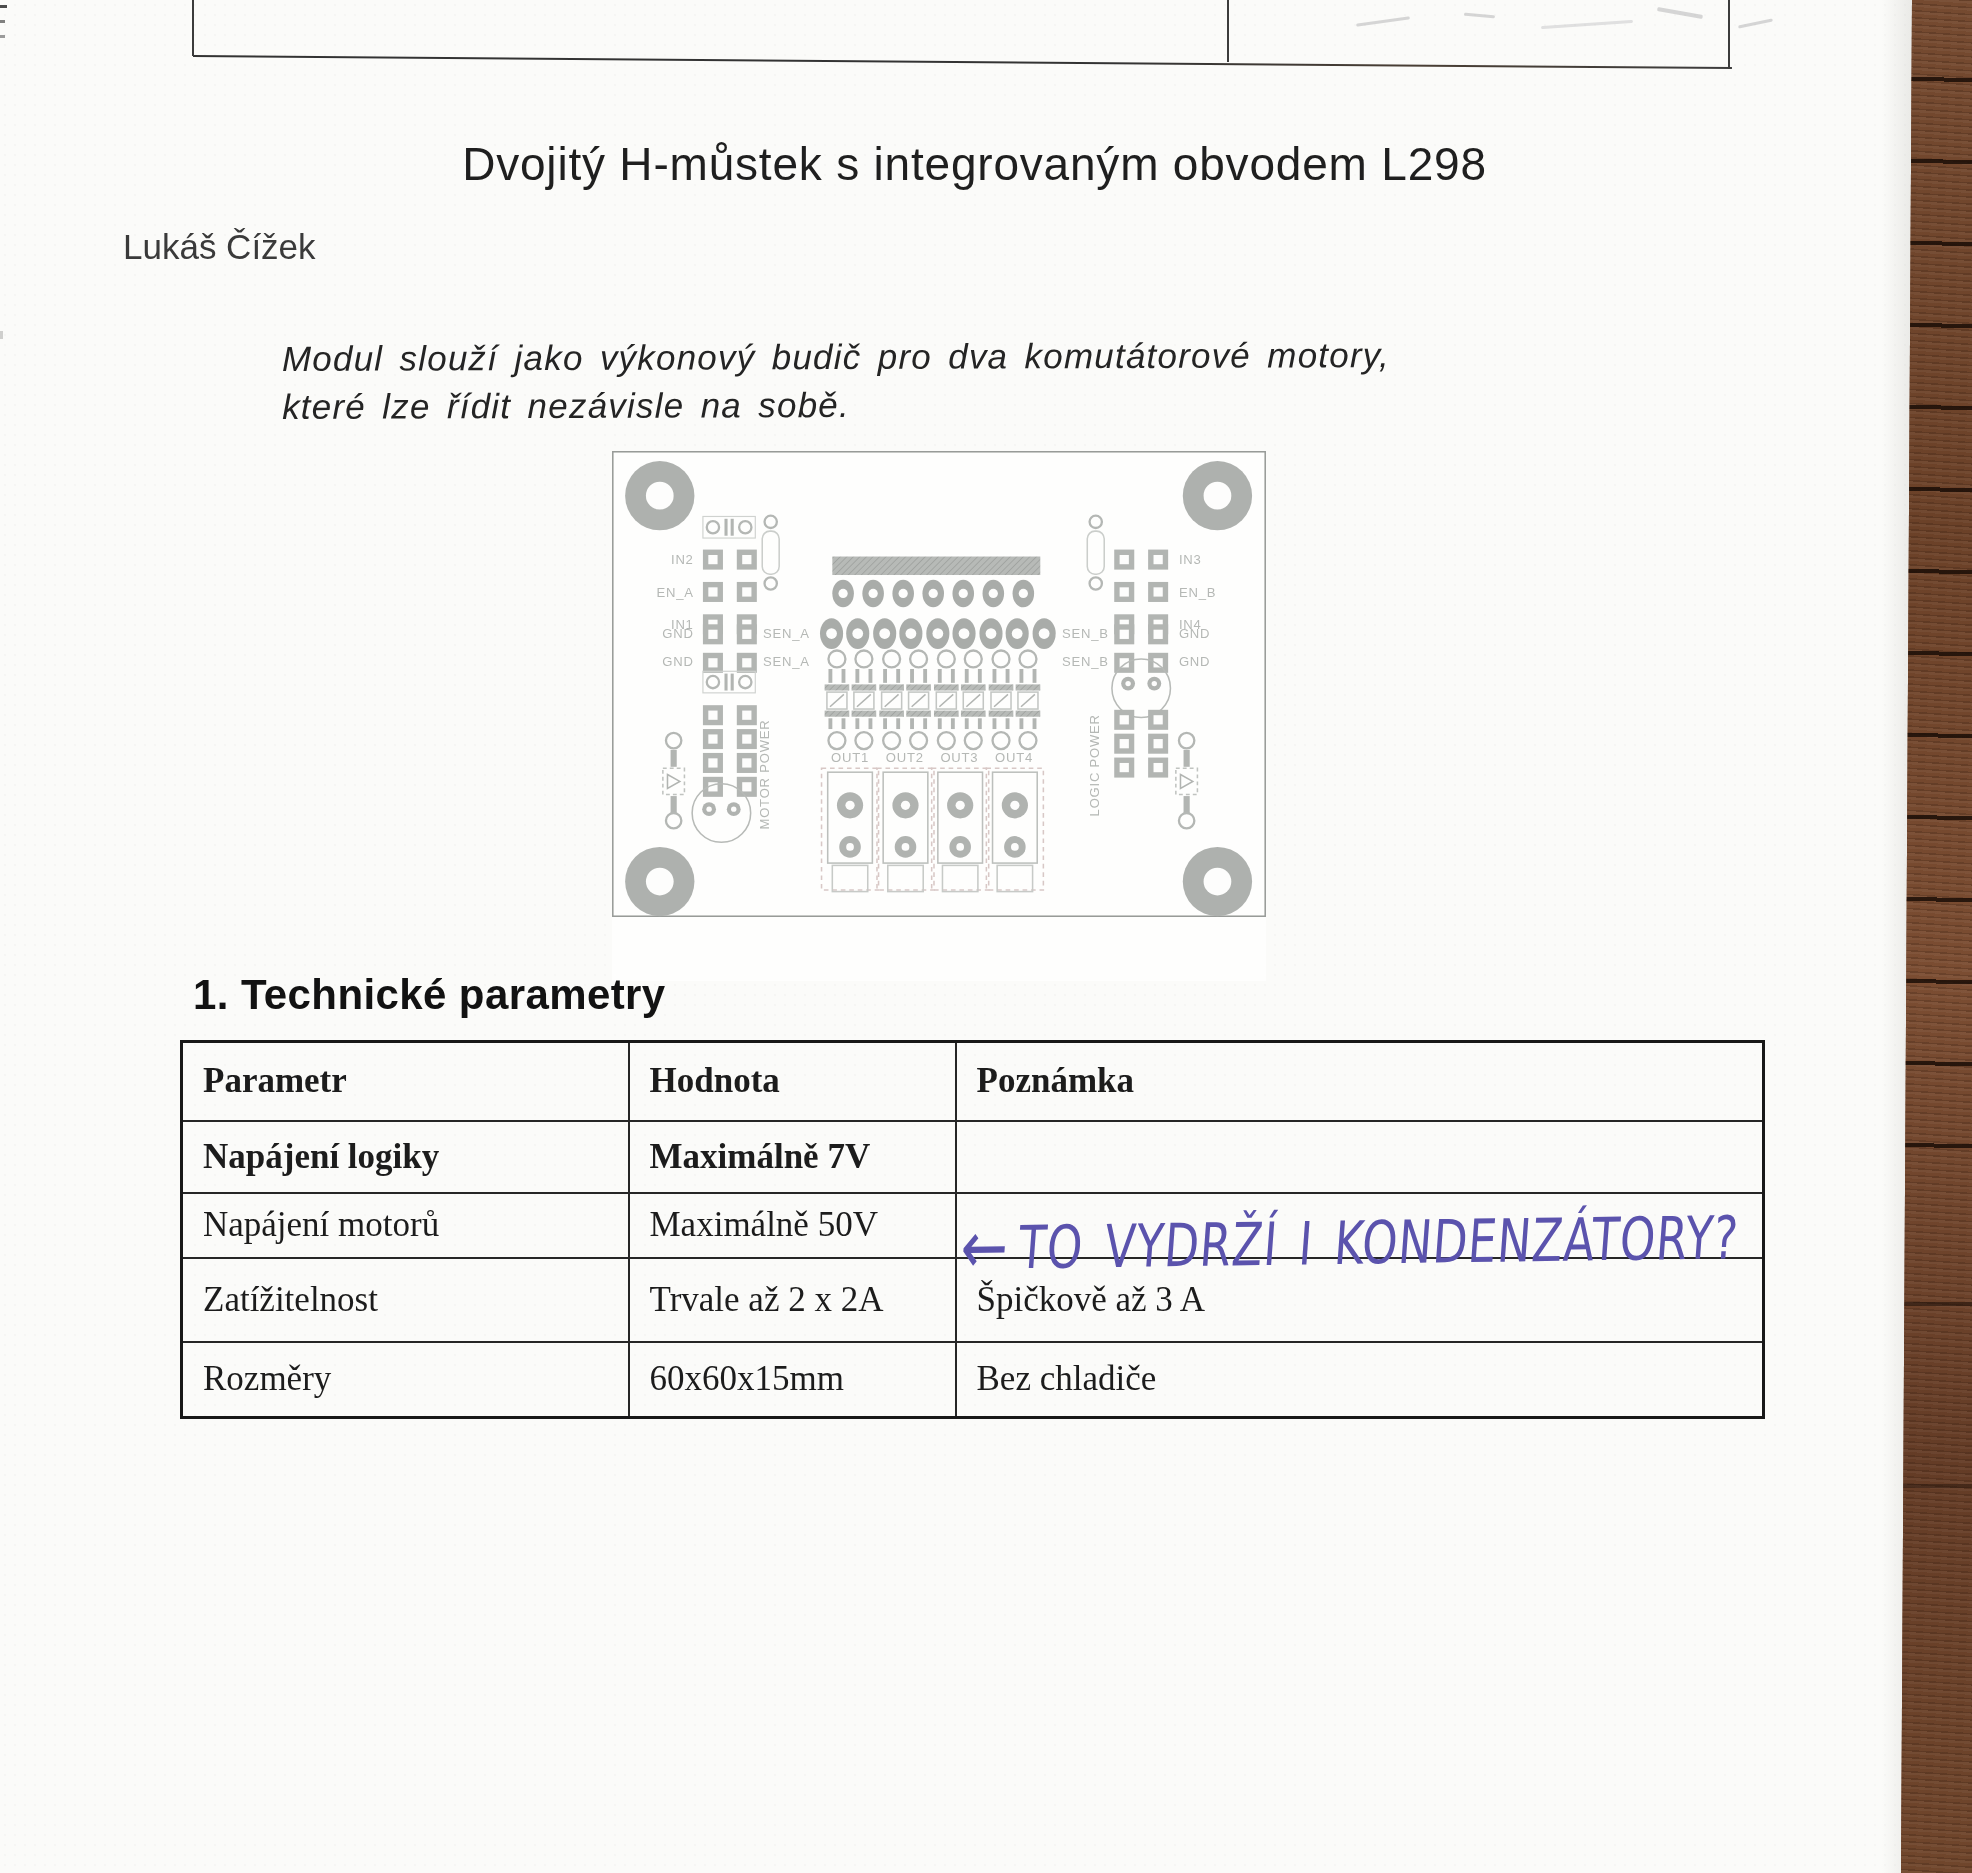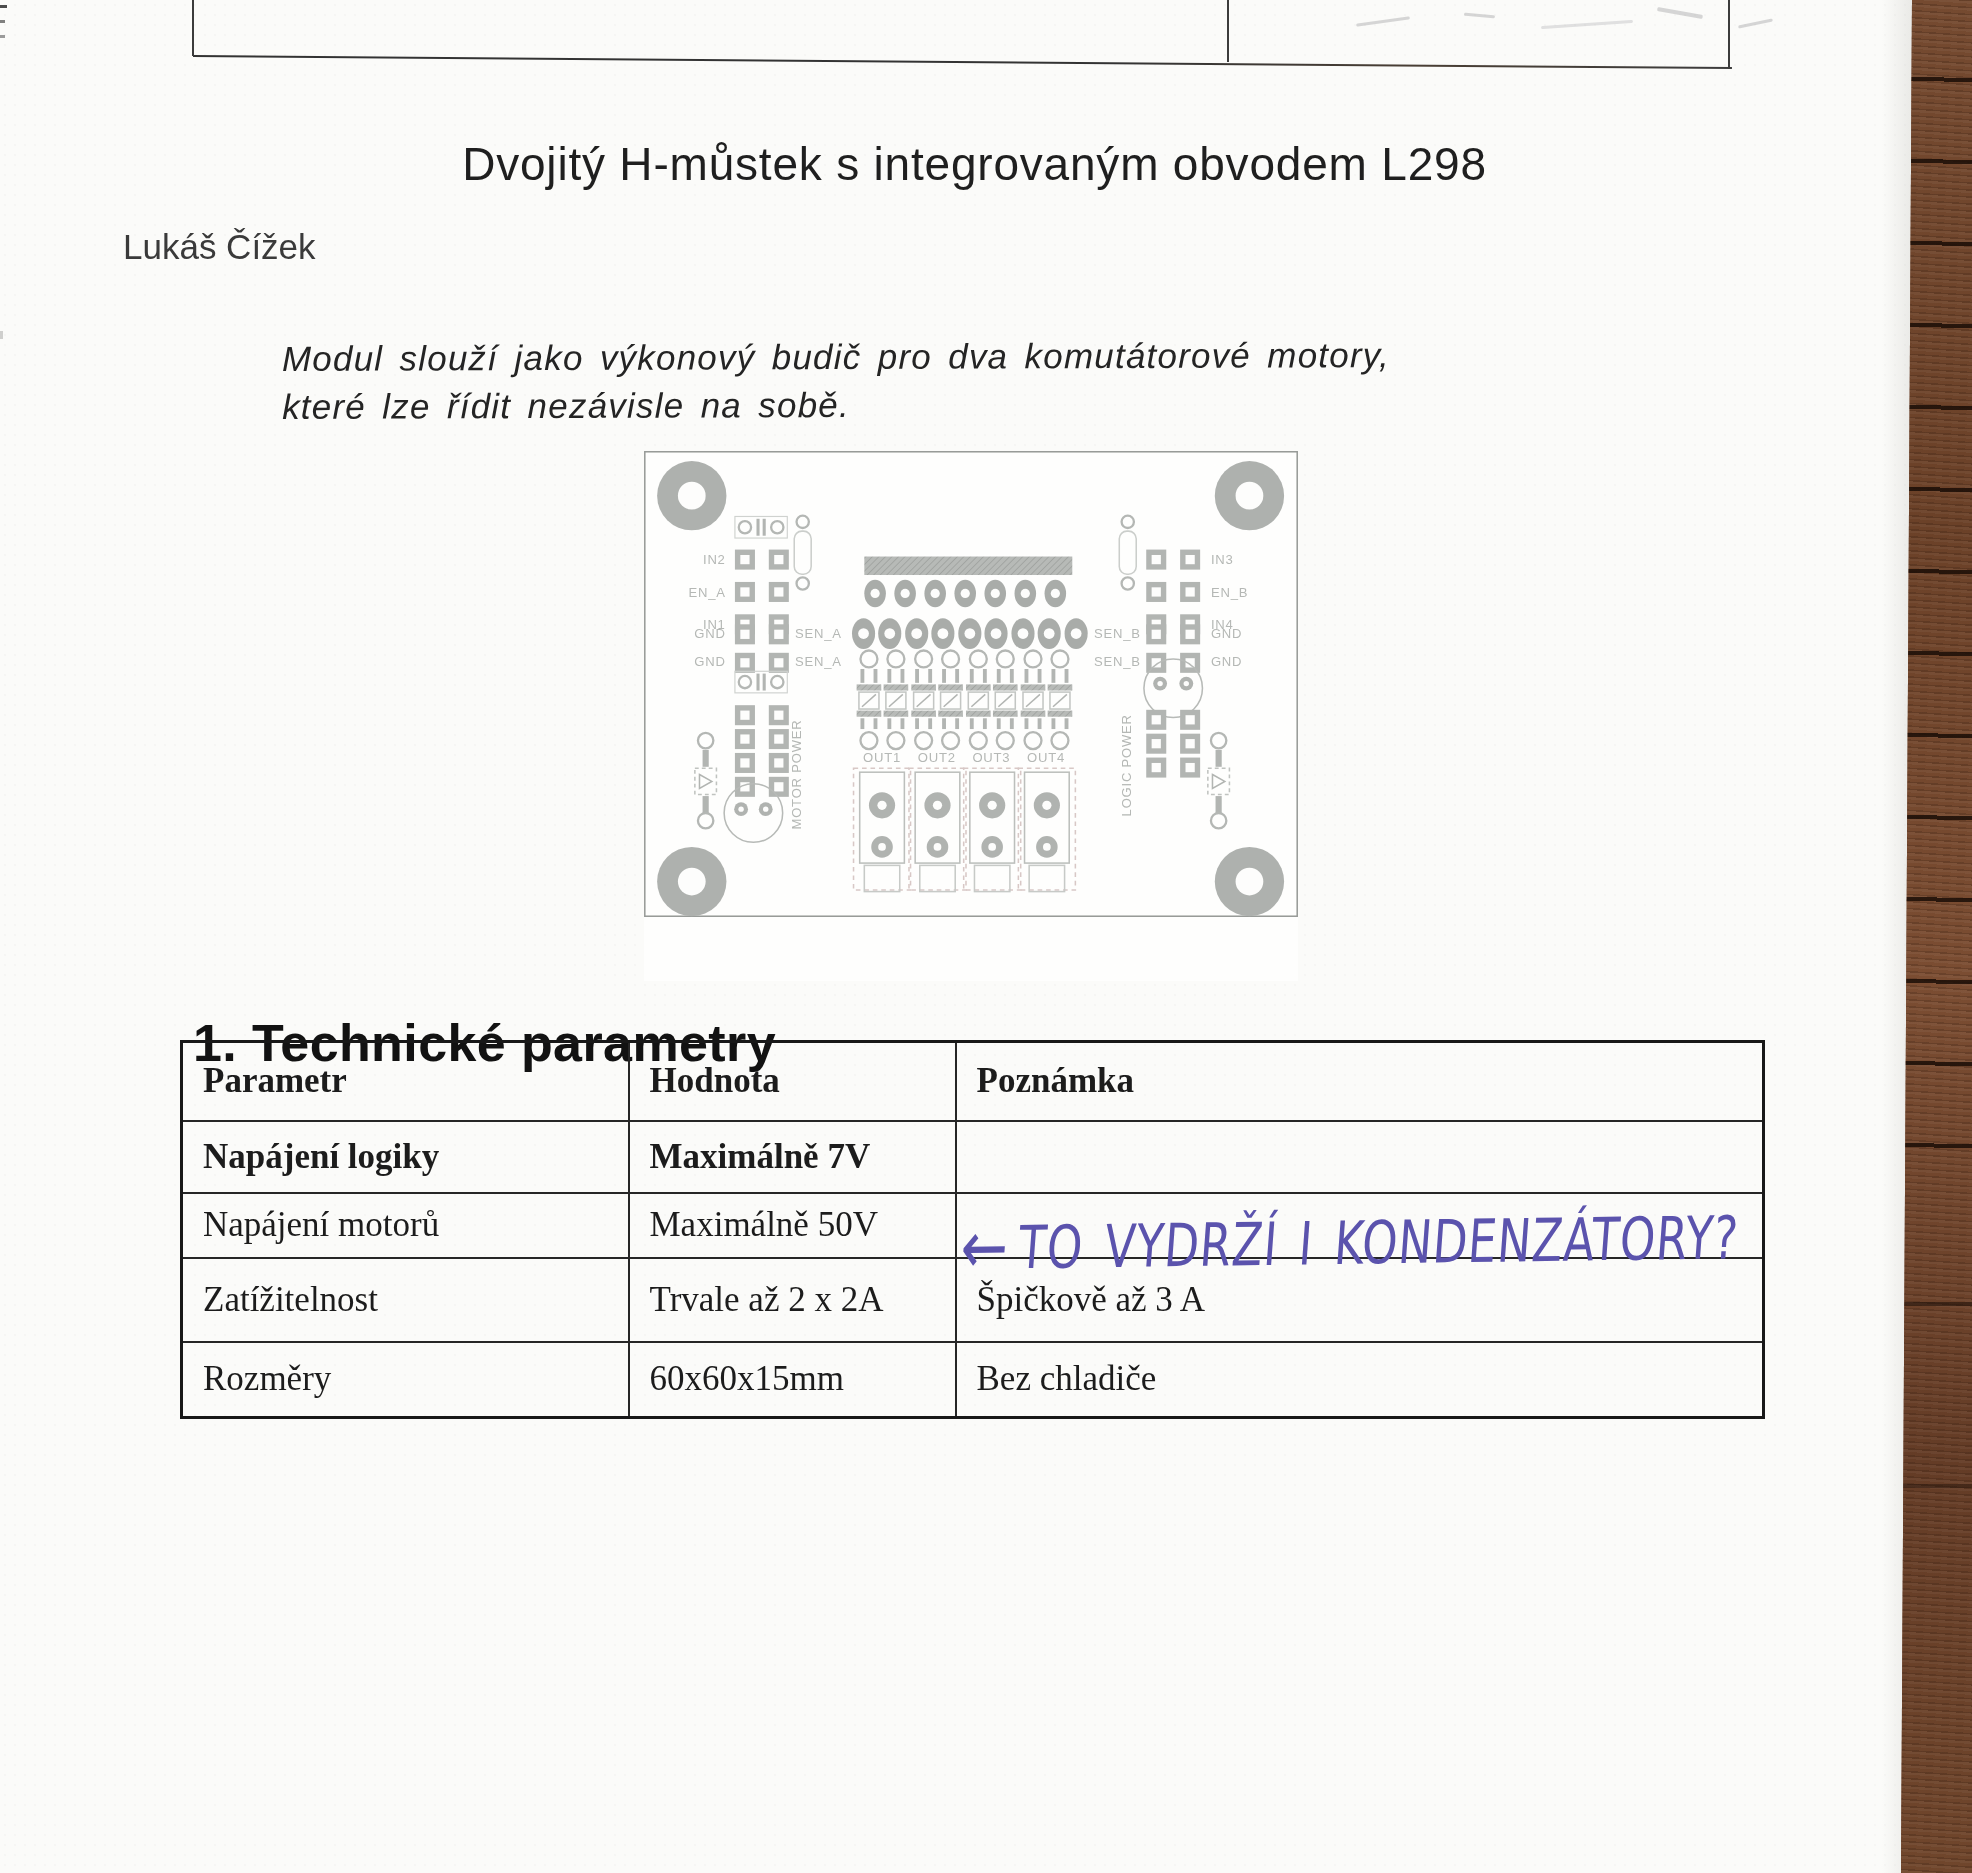--- a/index.html
+++ b/index.html
@@ -37,25 +37,25 @@
   .m4{left:0;top:331px;width:3.1px;height:7.7px;opacity:.25;}
 
   .title{position:absolute;left:123px;top:137px;width:1703px;text-align:center;
     font-size:46px;letter-spacing:0.8px;color:var(--ink);font-weight:400;}
   .author{position:absolute;left:123px;top:227px;width:1703px;text-align:left;
     font-size:35px;color:var(--ink-soft);}
 
   .intro{position:absolute;left:282px;top:333px;font-style:italic;font-size:35px;
     letter-spacing:1.2px;word-spacing:5.4px;color:#242424;line-height:48px;transform:rotate(-0.2deg);}
 
-  .pcb-figure{position:absolute;left:644px;top:451px;width:654px;height:530px;background:#fefefd;}
+  .pcb-figure{position:absolute;left:612px;top:451px;width:654px;height:530px;background:#fefefd;}
   .pcb-figure svg{display:block;}
   .pcb-label{font-family:"Liberation Sans",sans-serif;font-size:17px;fill:var(--pcb-text);letter-spacing:1px;}
 
-  .section-heading{position:absolute;left:193px;top:1013px;font-size:52px;font-weight:700;
+  .section-heading{position:absolute;left:193px;top:971px;font-size:42px;font-weight:700;
     letter-spacing:0.4px;color:#121212;}
 
   table.params{position:absolute;left:180px;top:1040px;width:1581px;border-collapse:collapse;
     table-layout:fixed;border:3.9px solid #181818;}
   table.params col.c1{width:447px;}
   table.params col.c2{width:327px;}
   table.params col.c3{width:808px;}
   table.params th,table.params td{border:2.3px solid var(--table-line);
     font-family:"Liberation Serif",serif;font-size:35px;color:#1c1c1c;
     text-align:left;vertical-align:middle;padding-left:20px;}

